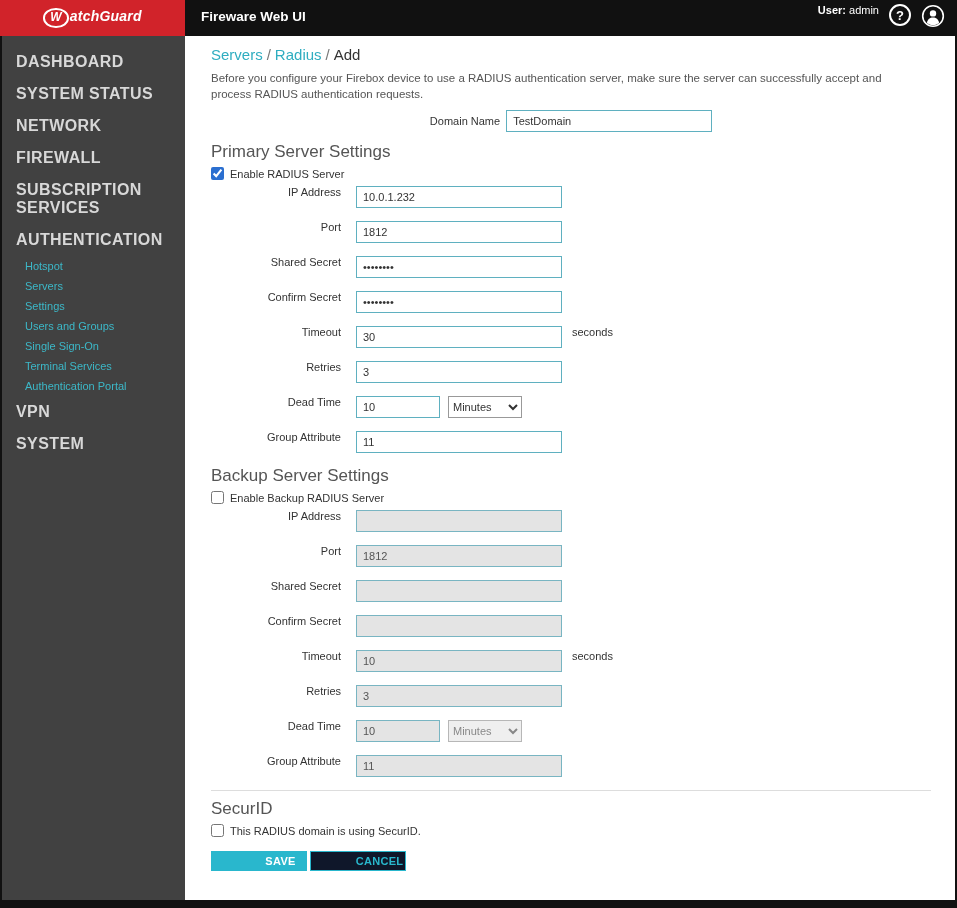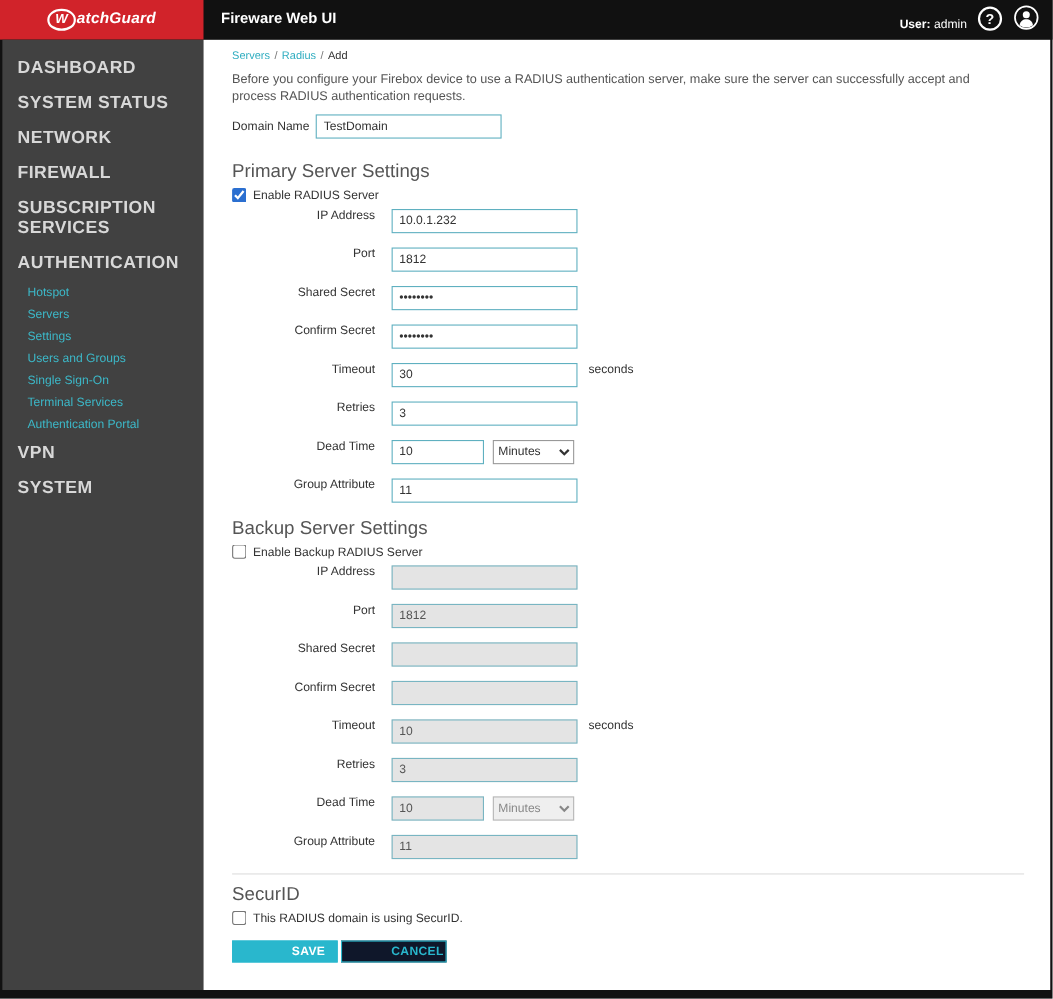--- a/index.html
+++ b/index.html
@@ -8,46 +8,46 @@
 
   .page { width:957px; height:908px; background:#111; display:flex; flex-direction:column; margin:0 auto; }
 
   
   .header { height:36px; flex-shrink:0; display:flex; align-items:stretch; background:#111; }
   .logo-block { width:185px; background:#d1232a; display:flex; align-items:center; justify-content:center; cursor:pointer; }
   .logo-text { color:#fff; font-weight:bold; font-style:italic; font-size:14px; white-space:nowrap; letter-spacing:.2px; }
   .logo-w { display:inline-block; border:2px solid #fff; border-radius:50%; padding:0 5px 1px 5px; margin-right:1px; font-size:12px; line-height:1.2; }
   .header-main { flex:1; display:flex; align-items:center; padding:0 12px 4px 16px; }
   .app-title { color:#fff; font-size:13.5px; font-weight:bold; }
-  .header-right { margin-left:auto; display:flex; align-items:flex-end; gap:10px; }
+  .header-right { margin-left:auto; display:flex; align-items:flex-start; gap:10px; }
   .user-text { color:#fff; font-size:11px; white-space:nowrap; }
   .user-label { font-weight:bold; }
   .help-circle { width:22px; height:22px; border:2px solid #fff; border-radius:50%; color:#fff; font-size:13px; font-weight:bold; display:flex; align-items:center; justify-content:center; cursor:pointer; }
   .avatar-icon { display:flex; align-items:center; cursor:pointer; }
 
   
   .body-row { flex:1; display:flex; margin:0 2px 8px 2px; overflow:hidden; }
   .sidebar { width:183px; background:#414141; flex-shrink:0; padding-top:10px; }
   .side-item { color:#d8d8d8; font-size:16px; font-weight:bold; letter-spacing:.4px; padding:7px 10px 7px 14px; cursor:pointer; }
   .sub-item { color:#3cb8c8; font-size:11px; padding:4px 8px 4px 23px; cursor:pointer; }
   .main { flex:1; background:#fff; padding:10px 24px 0 26px; overflow:hidden; }
 
   
-  .breadcrumb { font-size:10px; margin-bottom:8px; }
+  .breadcrumb { font-size:15px; margin-bottom:8px; }
   .bc-link { color:#2fadc0; text-decoration:none; cursor:pointer; }
   .bc-sep { color:#777; margin:0 4px; }
   .bc-current { color:#333; }
   .intro { font-size:11.5px; color:#555; line-height:1.35; max-width:690px; margin-bottom:8px; }
 
   
-  .domain-row { display:flex; align-items:center; margin-bottom:20px; }
+  .domain-row { display:flex; align-items:center; margin-bottom:10px;justify-content:center; }
   .domain-row .d-label { font-size:11px; color:#333; margin-right:6px; }
   input.txt { height:22px; border:1px solid #5fb0c0; font-size:11px; padding:0 6px; color:#333; font-family:inherit; background:#fff; }
   input.txt:disabled { background:#e4e4e4; border-color:#79b5c2; color:#555; }
-  .w-std { width:169px; }
+  .w-std { width:206px; }
   .w-sm { width:84px; }
   .section-title { font-size:17px; font-weight:400; color:#555; margin:6px 0 5px 0; }
   .cb-row { display:flex; align-items:center; gap:6px; margin-bottom:6px; font-size:11px; color:#333; }
   .cb-row input { width:13px; height:13px; accent-color:#2b6fd0; cursor:pointer; }
   .form-row { display:flex; align-items:flex-start; margin-bottom:13px; }
   .f-label { width:130px; text-align:right; margin-right:15px; font-size:11px; color:#333; flex-shrink:0; }
   .suffix { margin-left:10px; font-size:11px; color:#333; }
   select.unit { height:22px; width:74px; margin-left:8px; font-size:11px; border:1px solid #999; background:#fff; color:#333; font-family:inherit; cursor:pointer; }
   select.unit:disabled { background:#e9e9e9; color:#555; }
   .securid-section { border-top:1px solid #ddd; padding-top:8px; margin-top:2px; }

